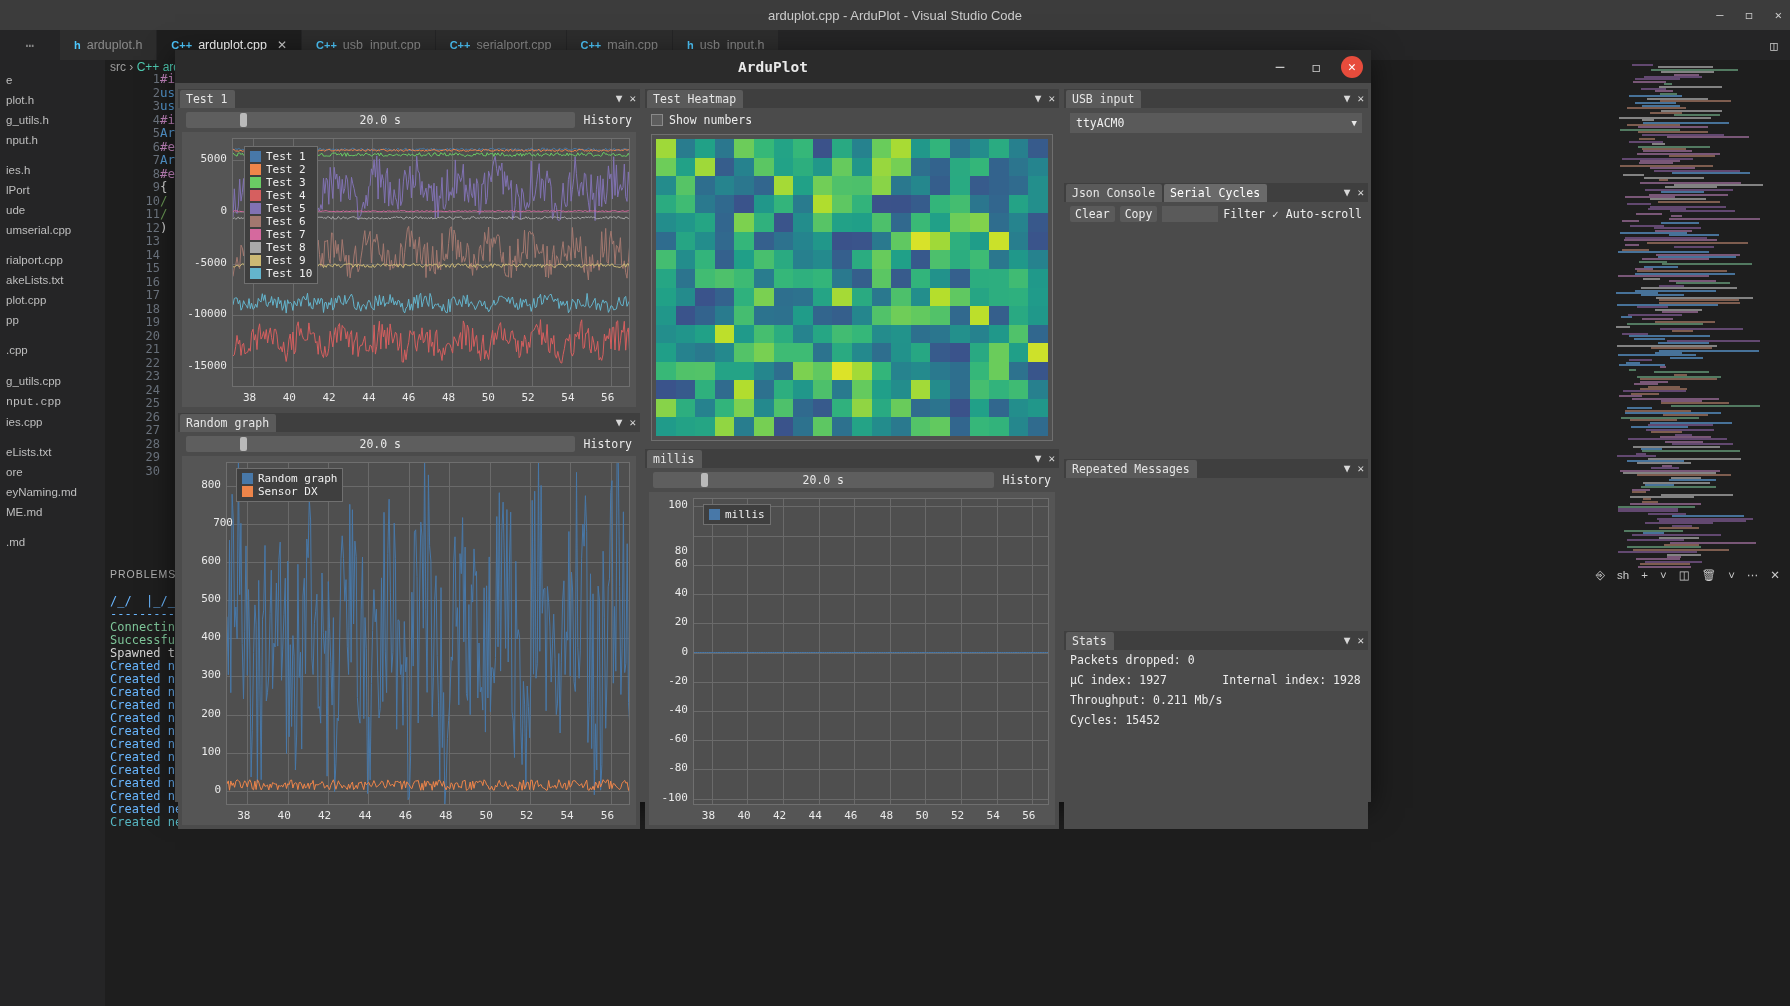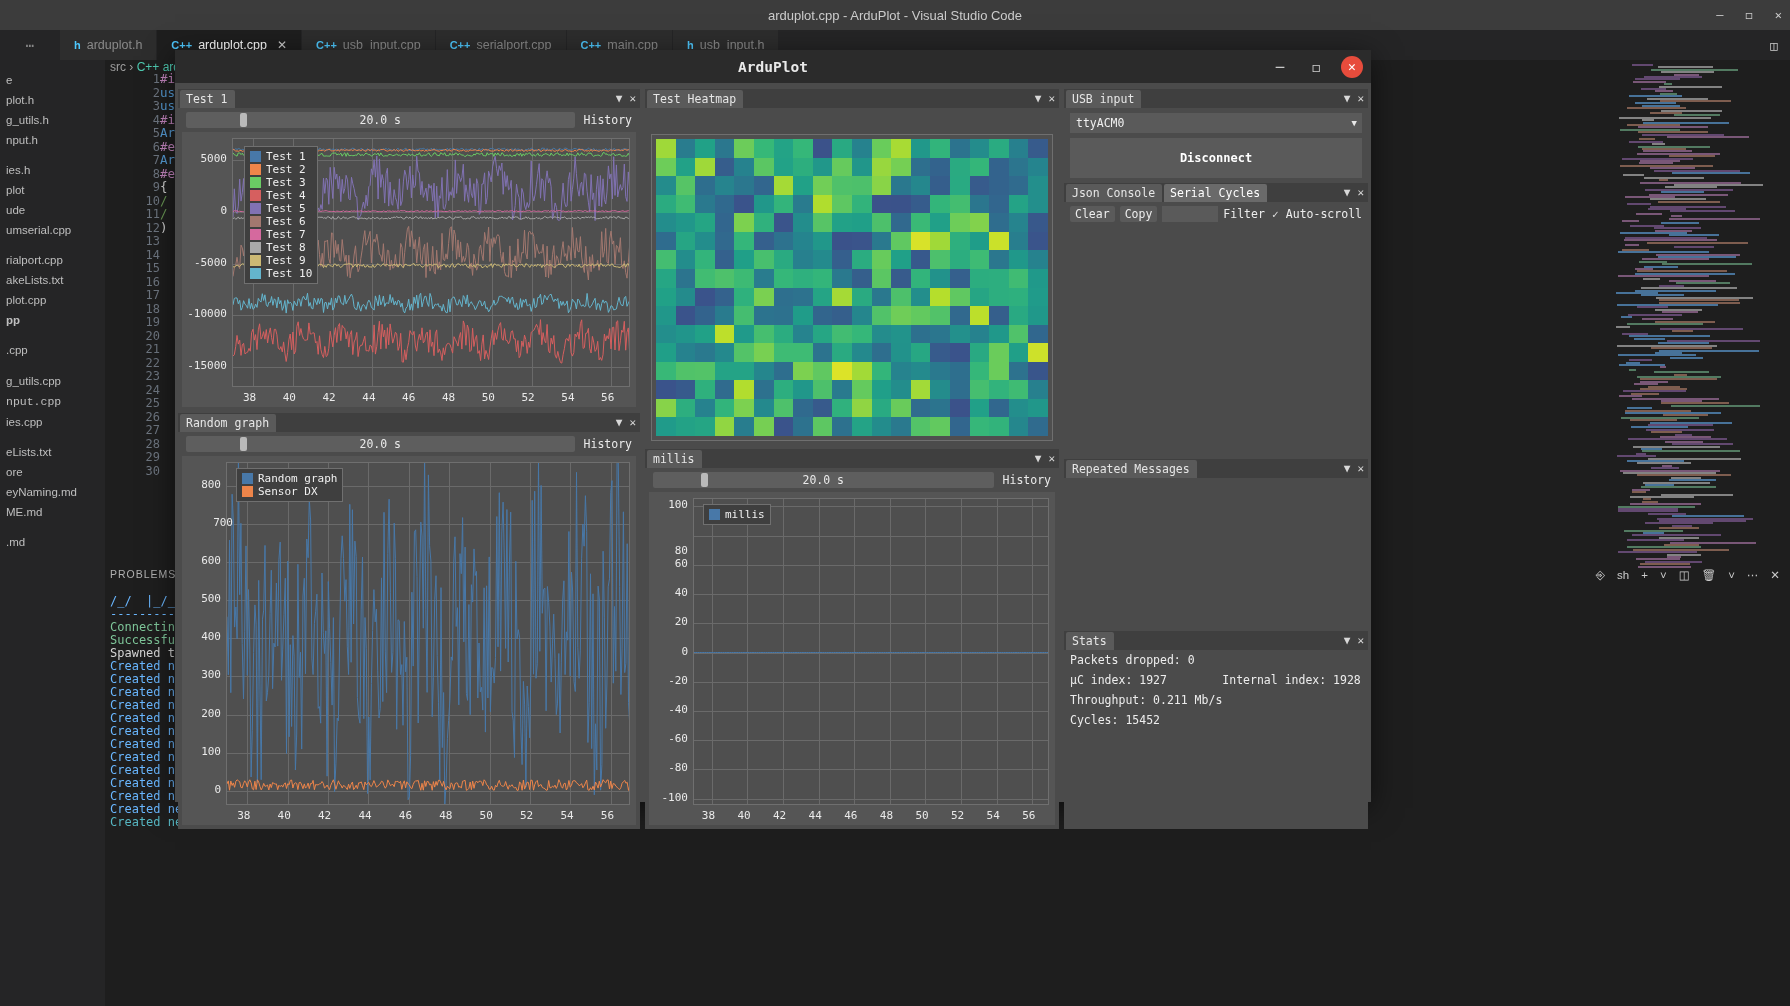--- a/index.html
+++ b/index.html
@@ -152,27 +152,27 @@
   <div id="vs-breadcrumb">
     src › <span class="bc-file">C++ ardu</span>
   </div>
 
   <div id="vs-sidebar">
       <div style="margin-top: 0px;">e</div>
       <div style="margin-top: 0px;">plot.h</div>
       <div style="margin-top: 0px;">g_utils.h</div>
       <div style="margin-top: 0px;">nput.h</div>
       <div style="margin-top: 10px;">ies.h</div>
-      <div style="margin-top: 0px;">plot</div>
+      <div style="margin-top: 0px;">lPort</div>
       <div style="margin-top: 0px;">ude</div>
       <div style="margin-top: 0px;">umserial.cpp</div>
       <div style="margin-top: 10px;">rialport.cpp</div>
       <div style="margin-top: 0px;">akeLists.txt</div>
       <div style="margin-top: 0px;">plot.cpp</div>
-      <div style="margin-top: 0px; font-weight: bold;">pp</div>
+      <div style="margin-top: 0px;">pp</div>
       <div style="margin-top: 10px;">.cpp</div>
       <div style="margin-top: 11px;">g_utils.cpp</div>
       <div style="margin-top: 0px; font-family: Liberation Mono, monospace;">nput.cpp</div>
       <div style="margin-top: 0px;">ies.cpp</div>
       <div style="margin-top: 10px;">eLists.txt</div>
       <div style="margin-top: 0px;">ore</div>
       <div style="margin-top: 0px;">eyNaming.md</div>
       <div style="margin-top: 0px;">ME.md</div>
       <div style="margin-top: 10px;">.md</div>
     </div>
@@ -684,20 +684,24 @@
 
     <div class="panel" style="left:470px;top:6px;width:414px;height:358px;">
       <div class="p-head">
         <span class="p-tab">Test Heatmap</span>
         <span class="p-tools">
           <span class="ic">▼</span>
           <span class="ic">✕</span>
         </span>
       </div>
       <div class="p-inner">
+        <div class="chkrow">
+          <span class="chkbox"></span>
+          <span class="chklabel">Show numbers</span>
+        </div>
         <div class="hm-wrap" id="heatmap-wrap" style="left:6px;top:26px;right:6px;bottom:6px;">
           <div class="hm" id="heatmap-grid" style="grid-template-columns: repeat(20, 1fr); grid-template-rows: repeat(16, 1fr);">
               <i style="background: rgb(159, 217, 57);"></i>
               <i style="background: rgb(41, 124, 142);"></i>
               <i style="background: rgb(33, 161, 135);"></i>
               <i style="background: rgb(43, 119, 142);"></i>
               <i style="background: rgb(108, 204, 90);"></i>
               <i style="background: rgb(54, 184, 120);"></i>
               <i style="background: rgb(35, 163, 134);"></i>
               <i style="background: rgb(53, 183, 121);"></i>
@@ -1098,21 +1102,20 @@
         <span class="p-tools">
           <span class="ic">▼</span>
           <span class="ic">✕</span>
         </span>
       </div>
       <div class="p-inner">
         <div class="combo">
           <span class="v">ttyACM0</span>
           <span class="ar">▼</span>
         </div>
-        <div class="bigbtn">Disconnect</div>
       </div>
     </div>
 
     <div class="panel" style="left:889px;top:100px;width:304px;height:272px;">
       <div class="p-head">
         <span class="p-tab">Json Console</span>
         <span class="p-tab inactive" style="background:#6a6a6a;color:#fff;">Serial Cycles</span>
         <span class="p-tools">
           <span class="ic">▼</span>
           <span class="ic">✕</span>

